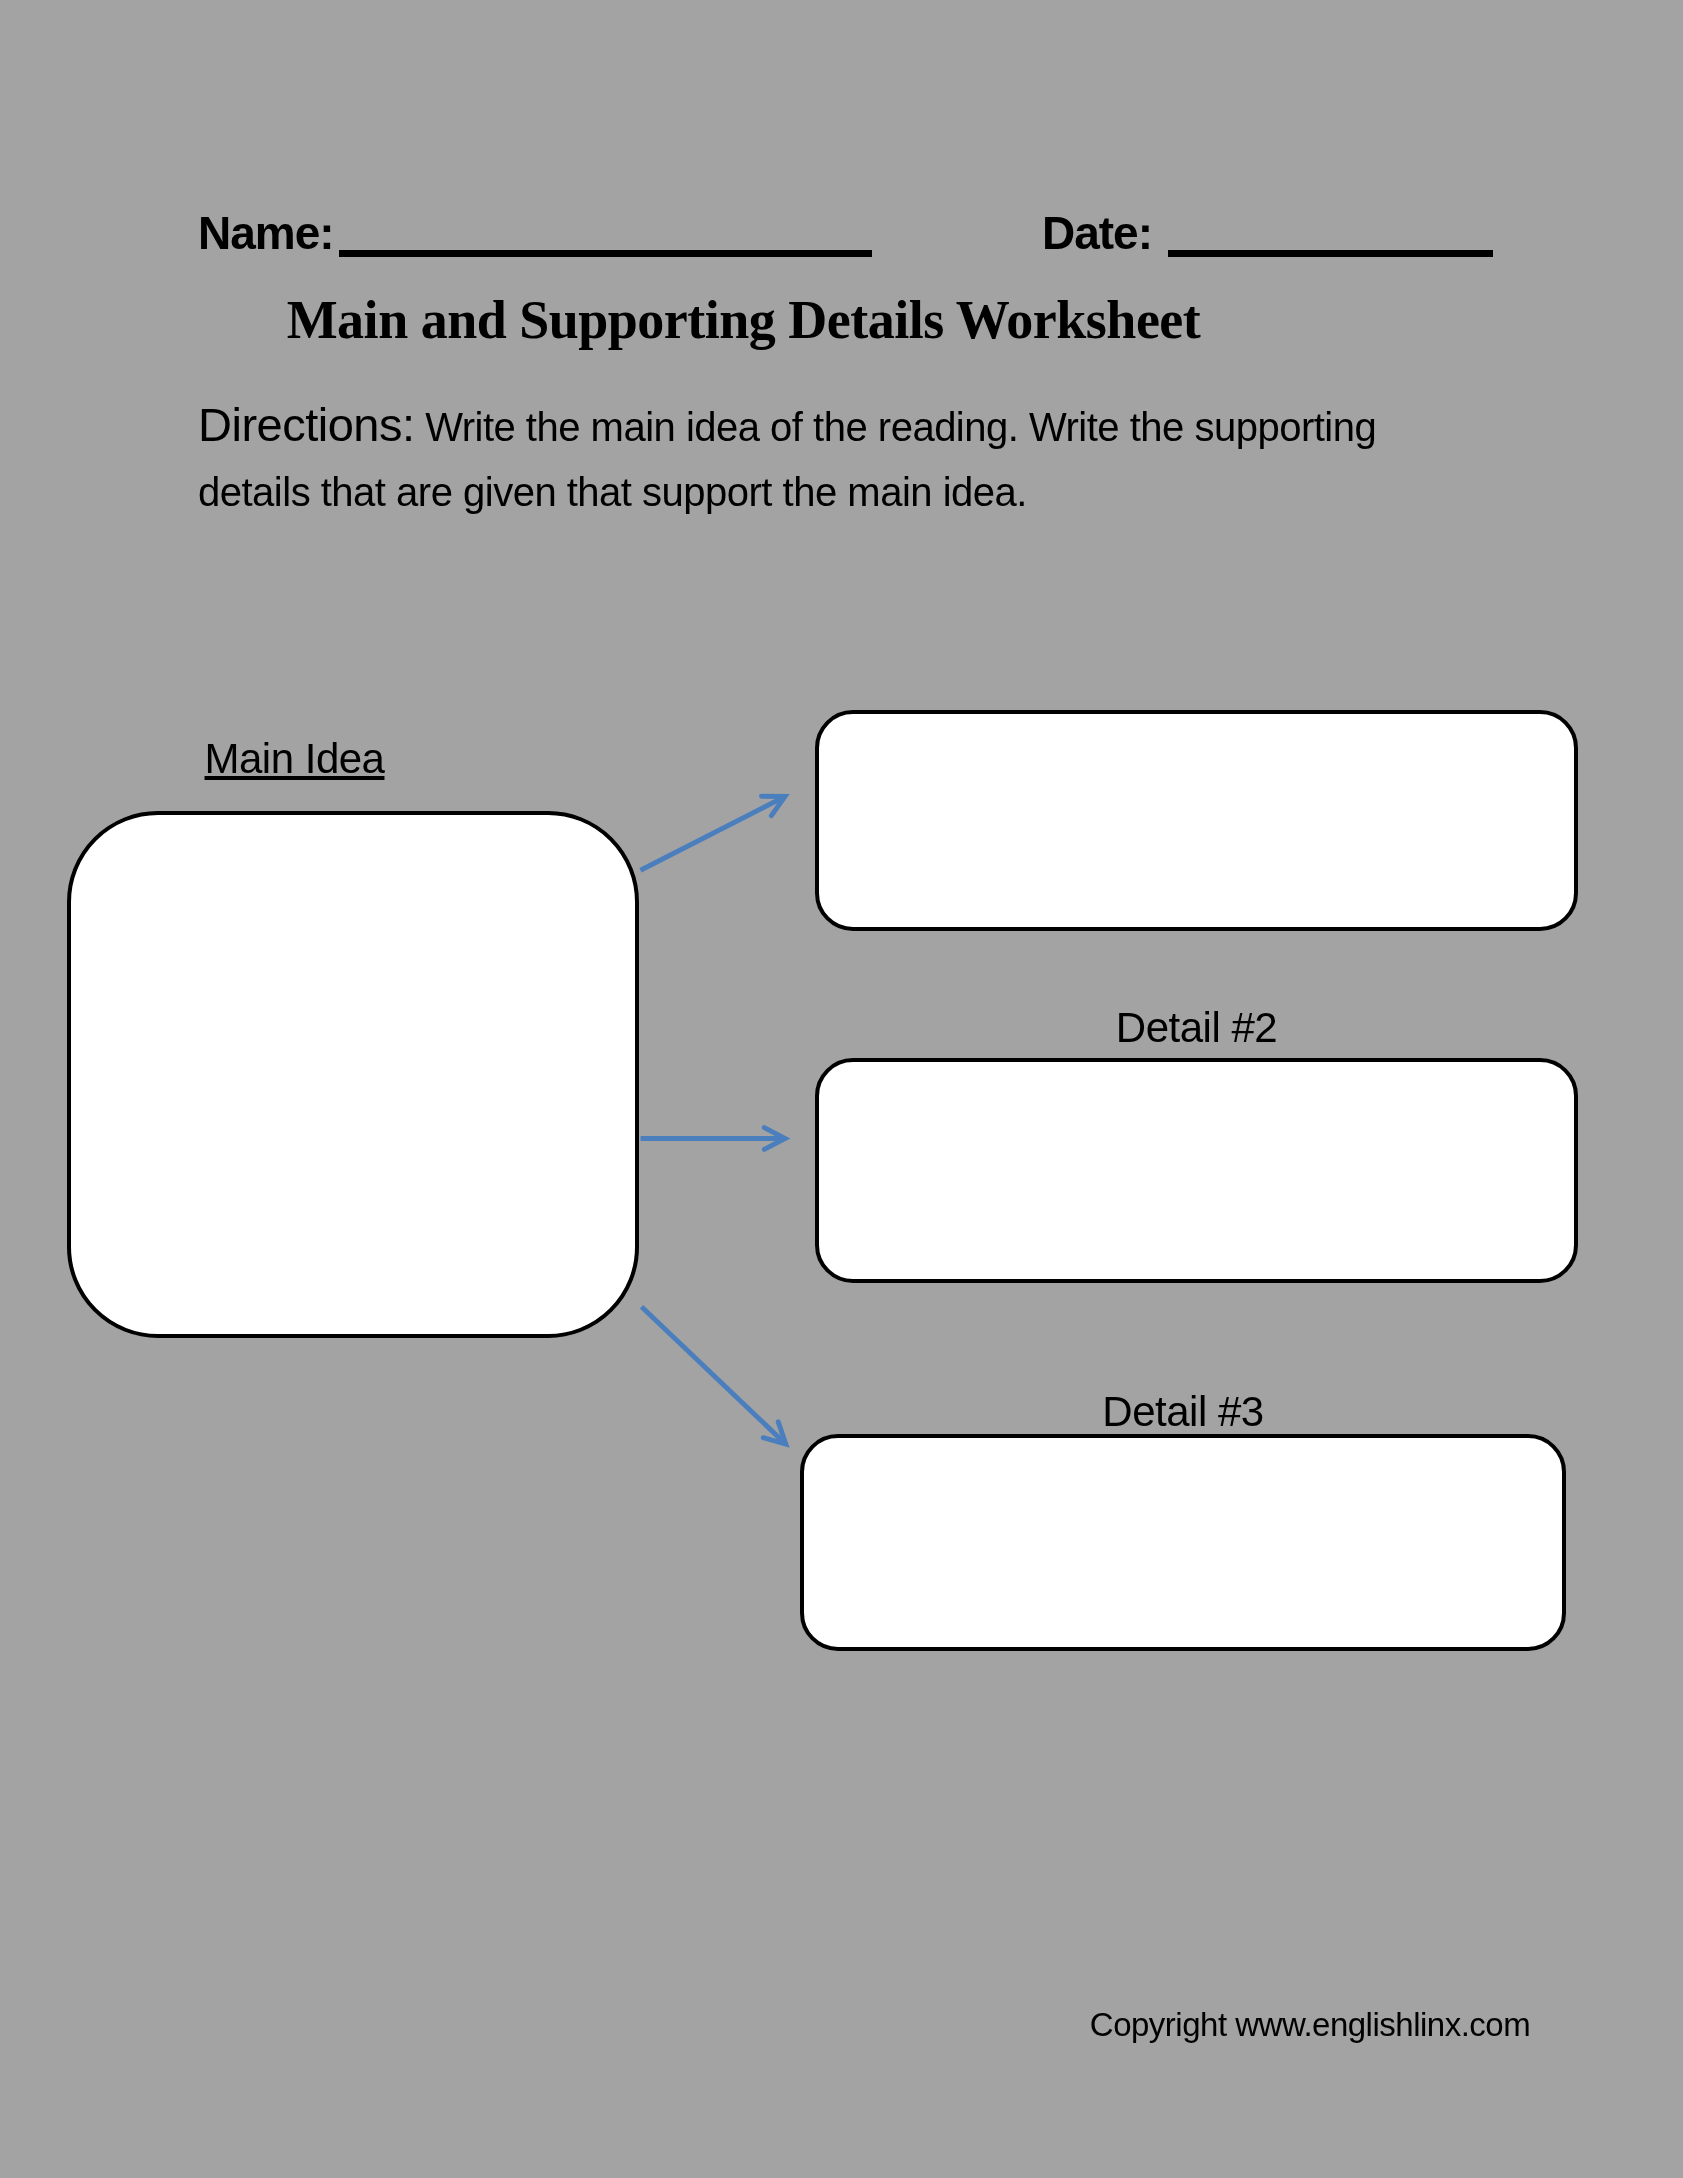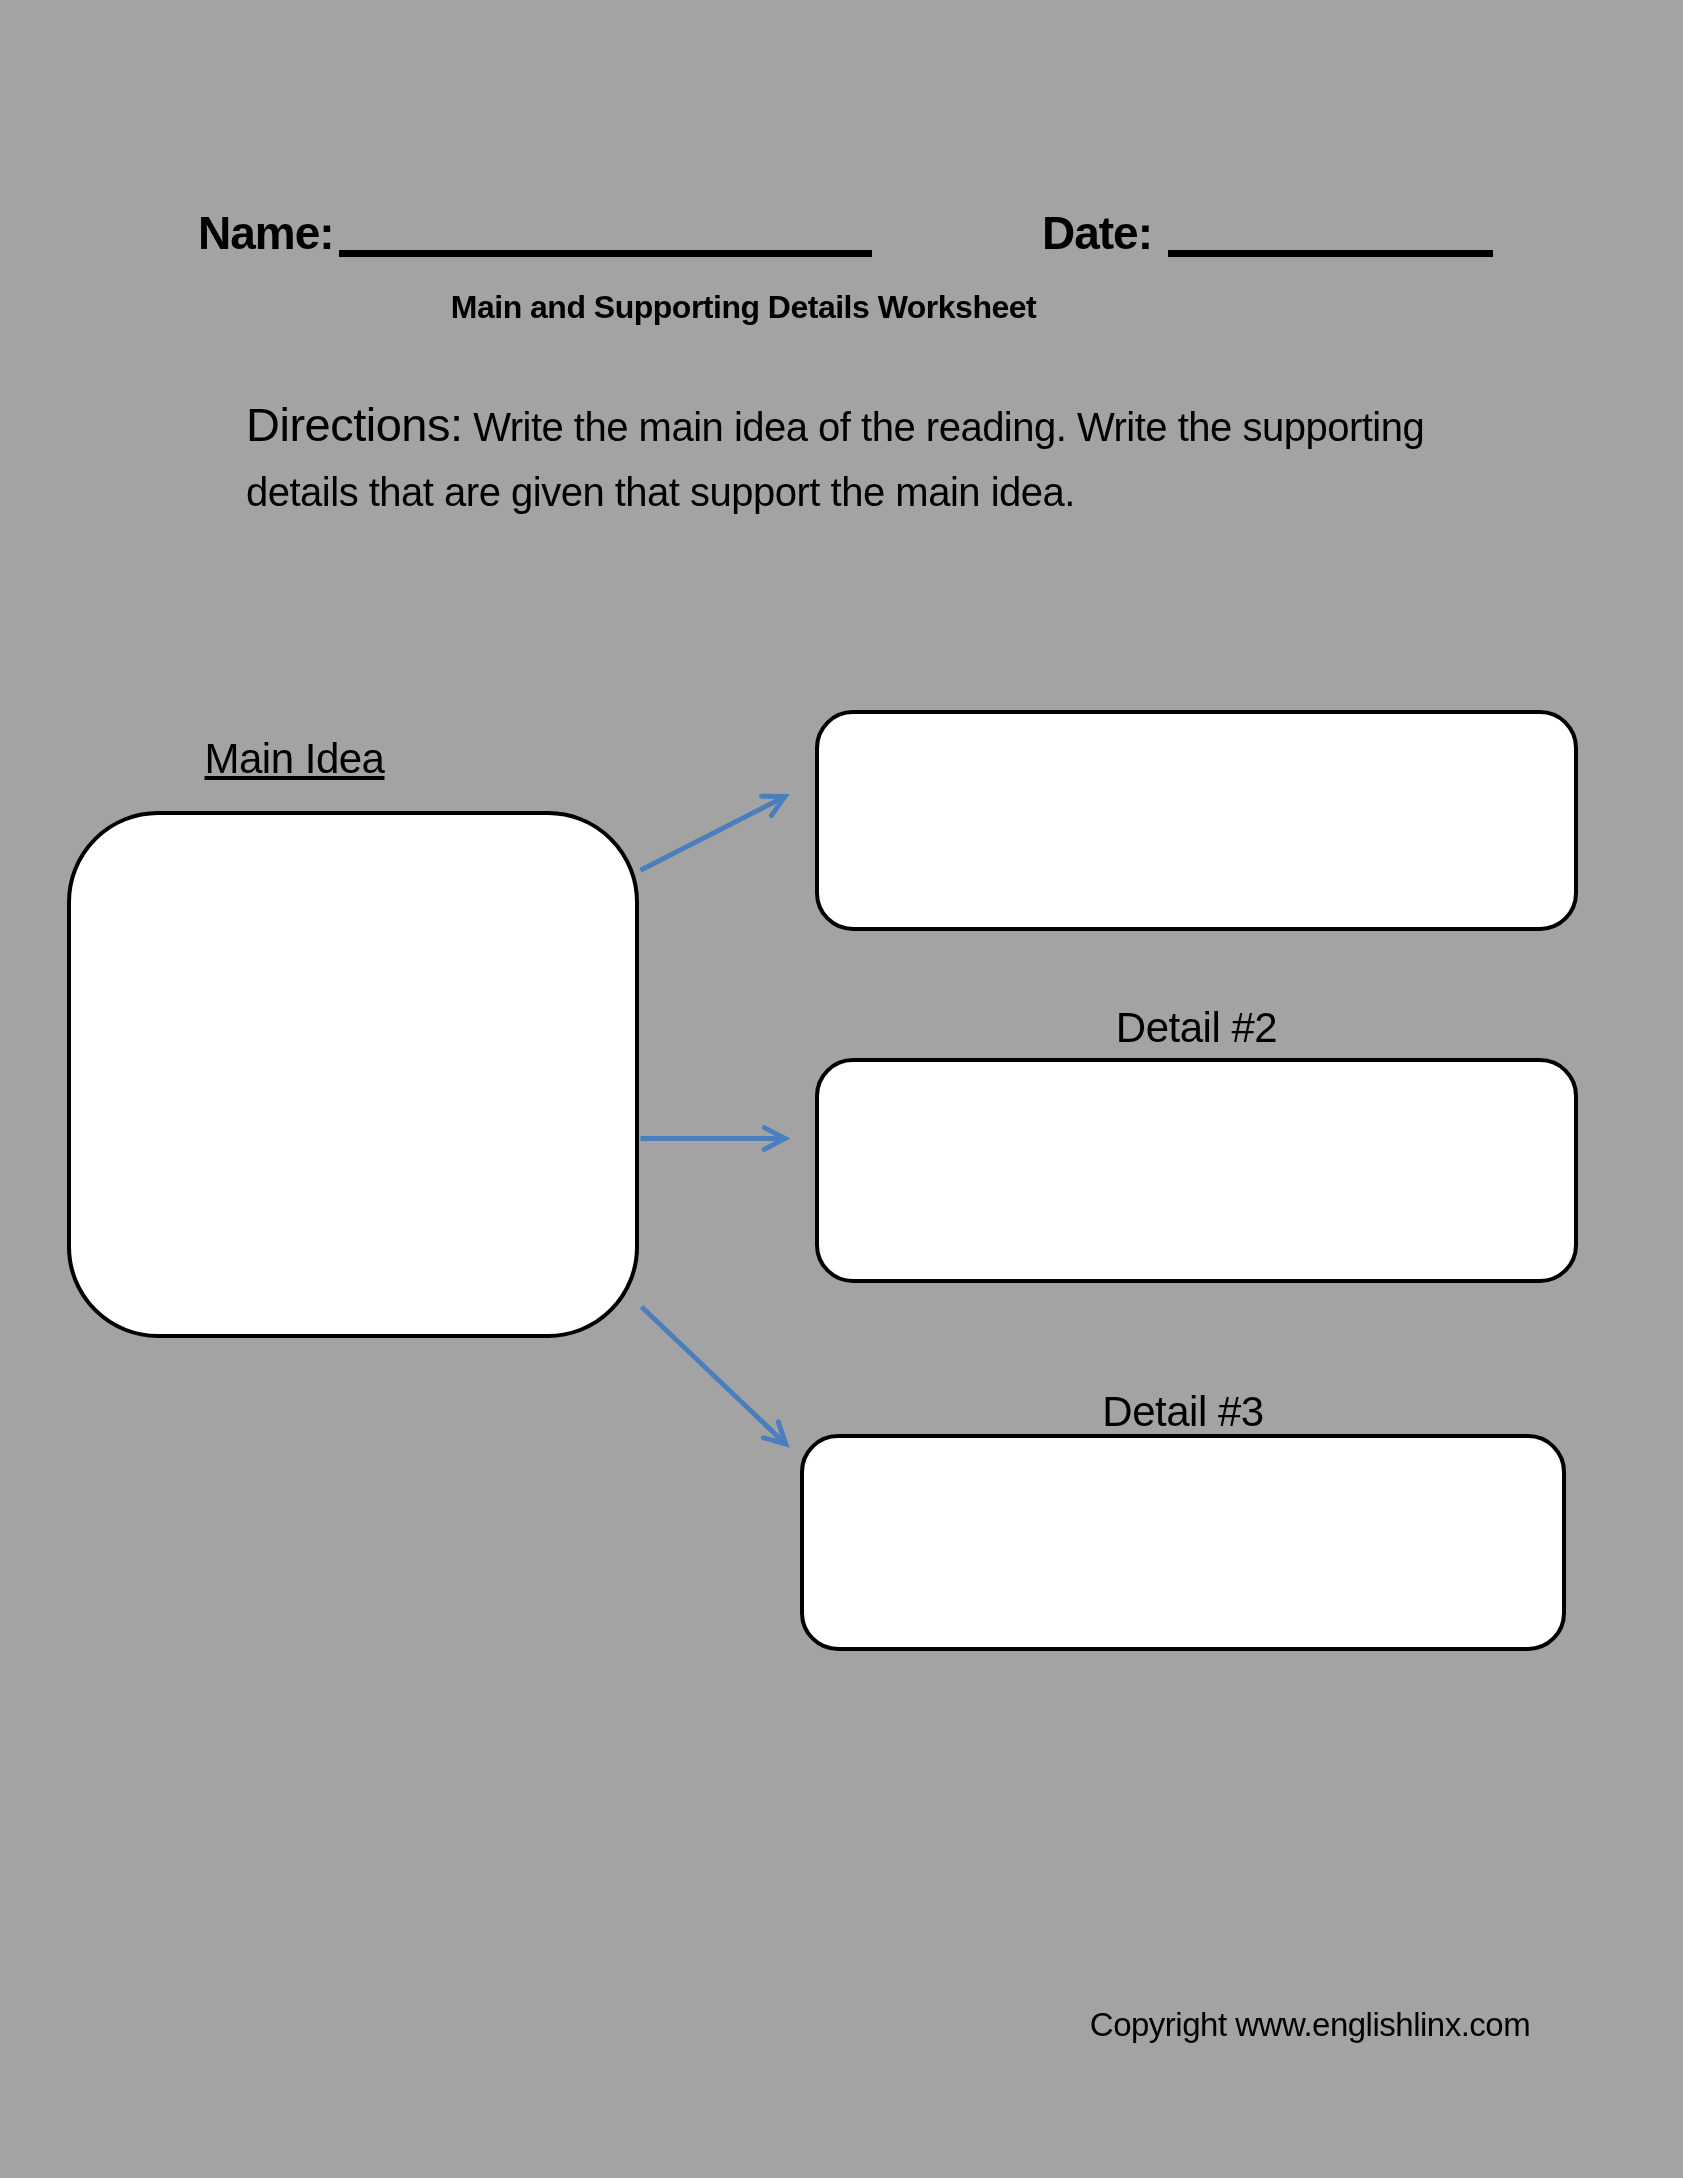--- a/index.html
+++ b/index.html
@@ -24,33 +24,32 @@
     white-space: nowrap;
   }
   .blank-line {
     background: #000000;
     height: 7px;
   }
 
   .ws-title {
     left: 0; top: 289px; width: 1487px;
     text-align: center;
-    font-family: Liberation Sans, sans-serif;
+    font-family: Liberation Serif, serif;
     font-weight: bold;
-    font-size: 32px;
+    font-size: 54px;
     letter-spacing: -0.5px;
     white-space: nowrap;
   }
 
   .directions {
     left: 198px; top: 392px; width: 1317px;
     font-size: 40px;
     line-height: 65px;
     letter-spacing: -0.5px;
-    margin-left: 48px;
   }
   .dir-label { font-size: 47px; }
 
   .shape-label {
     font-size: 42px;
     letter-spacing: -0.5px;
     text-align: center;
     white-space: nowrap;
   }
 

